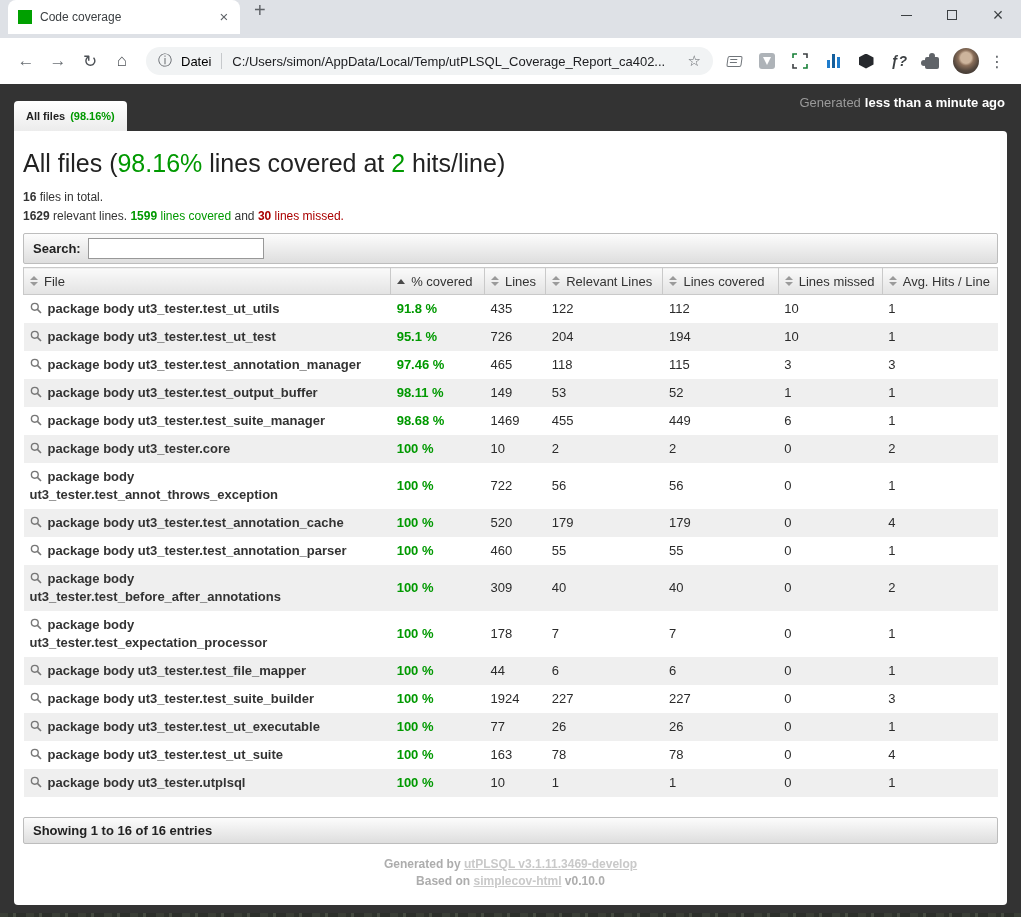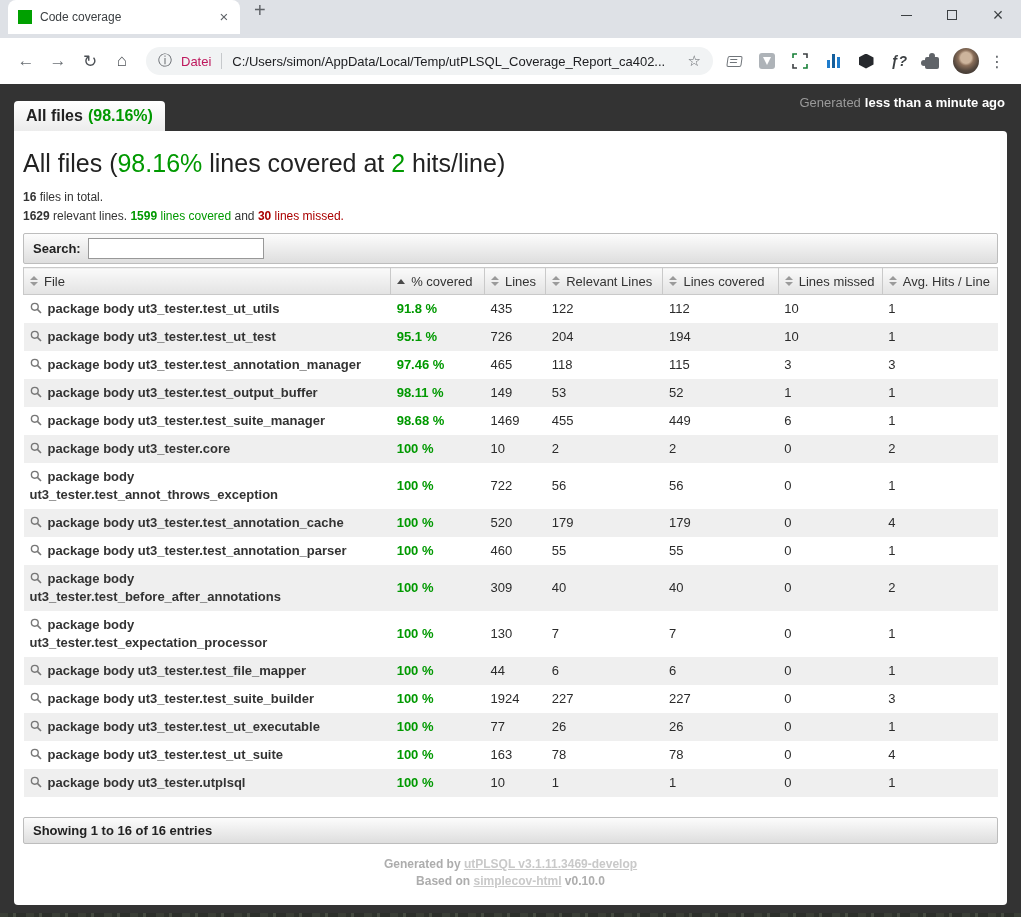--- a/index.html
+++ b/index.html
@@ -21,21 +21,21 @@
   .win-min-bar{display:block;width:11px;height:0;border-top:1.4px solid #3c4043}
   .win-max-box{display:block;width:10px;height:10px;border:1.4px solid #3c4043;box-sizing:border-box}
   .win-close{font-size:18px;line-height:18px}
 
   .toolbar{height:46px;background:#fff;display:flex;align-items:center;padding:0 10px}
   .nav-btn{width:32px;text-align:center;font-size:17px;color:#6b7075;flex:none}
   .nav-btn.dark{color:#4d5156}
   .omnibox{flex:1;height:28px;background:#f1f3f4;border-radius:14px;display:flex;align-items:center;
            padding:0 12px;margin:0 8px;min-width:0}
   .omni-info{font-size:14px;color:#5f6368}
-  .omni-scheme{font-size:13px;color:#be185d;margin-left:9px}
+  .omni-scheme{font-size:13px;color:#000000;margin-left:9px}
   .omni-sep{width:1px;height:16px;background:#c6c9cc;margin:0 10px;flex:none}
   .omni-url{font-size:13px;color:#202124;white-space:nowrap;overflow:hidden;flex:1}
   .omni-star{font-size:15px;color:#5f6368;margin-left:8px;flex:none}
   .ext{display:flex;align-items:center;gap:15px;margin:0 8px 0 4px}
   .ext-i{display:flex;align-items:center;justify-content:center;width:18px;height:18px}
   .card-shape{width:15px;height:11px;border:1.5px solid #70757a;border-radius:2px;transform:skewX(-8deg);position:relative;box-sizing:border-box}
   .card-shape::before{content:'';position:absolute;left:2px;top:2px;width:7px;height:1.4px;background:#70757a;box-shadow:0 3px 0 #70757a}
   .pdf-shape{width:16px;height:16px;background:#aeb3b8;border-radius:3px;position:relative}
   .pdf-shape::before{content:'';position:absolute;left:4px;top:4px;width:0;height:0;
      border-left:4px solid transparent;border-right:4px solid transparent;border-top:8px solid #fff}
@@ -51,21 +51,21 @@
   .puzzle::after{content:'';position:absolute;left:-4px;top:3px;width:6px;height:6px;border-radius:50%;background:#5f6368}
   .avatar{width:26px;height:26px;border-radius:50%;flex:none;margin:0 4px;
     background:radial-gradient(circle at 50% 38%,#cdb49c 0 26%,#8a6e59 38%,#55483e 62%,#2e2a27 100%)}
   .dots{font-size:16px;color:#5f6368;margin:0 6px;flex:none}
 
   
   .page{height:833px;background:#333;position:relative}
   .page-head{height:47px;position:relative}
   .head-tab{position:absolute;left:14px;bottom:0;height:30px;padding:0 12px;
      background:linear-gradient(#ffffff,#ececec);border-radius:4px 4px 0 0;
-     font-size:16px;font-weight:bold;color:#222;display:flex;align-items:center;gap:5px}
+     font-size:11px;font-weight:bold;color:#222;display:flex;align-items:center;gap:5px}
   .gen-ago{position:absolute;top:11px;right:16px;font-size:13px;color:#9a9a9a}
   .gen-ago b{color:#fff;margin-left:4px}
   .green{color:#009900}
   .red{color:#aa0000}
 
   .card{margin:0 14px;height:774px;background:#fff;border-radius:0 4px 4px 4px;
         padding:1px 9px 0;box-sizing:border-box;overflow:hidden}
   h1{font-size:25px;font-weight:400;color:#222;margin:17px 0 10px;letter-spacing:0}
   .stats{font-size:12px;color:#333;line-height:19px}
 
@@ -391,21 +391,21 @@
     <td class="val">40</td>
     <td class="val">0</td>
     <td class="val">2</td>
   </tr>
           <tr>
     <td class="file"><span class="mag"><svg width="12" height="12" viewBox="0 0 12 12">
                   <circle cx="4.8" cy="4.8" r="3.4" fill="none" stroke="#777" stroke-width="1.4"></circle>
                   <line x1="7.4" y1="7.4" x2="11" y2="11" stroke="#777" stroke-width="1.6"></line>
                 </svg></span><span>package body<br>ut3_tester.test_expectation_processor</span></td>
     <td class="val pct">100 %</td>
-    <td class="val">130</td>
+    <td class="val">178</td>
     <td class="val">7</td>
     <td class="val">7</td>
     <td class="val">0</td>
     <td class="val">1</td>
   </tr>
           <tr class="stripe">
     <td class="file"><span class="mag"><svg width="12" height="12" viewBox="0 0 12 12">
                   <circle cx="4.8" cy="4.8" r="3.4" fill="none" stroke="#777" stroke-width="1.4"></circle>
                   <line x1="7.4" y1="7.4" x2="11" y2="11" stroke="#777" stroke-width="1.6"></line>
                 </svg></span><span>package body ut3_tester.test_file_mapper</span></td>

